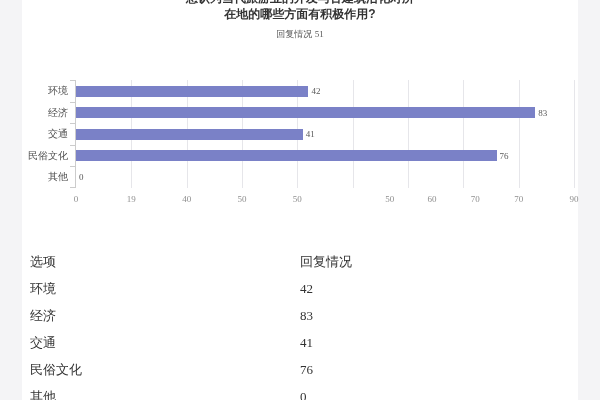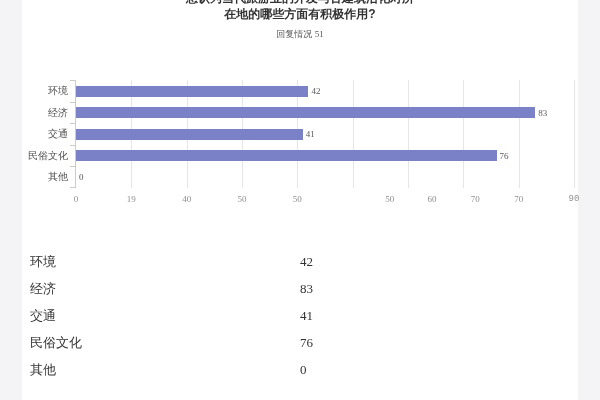--- a/index.html
+++ b/index.html
@@ -113,21 +113,21 @@
       <div class="x-tick-label" style="left: 44.4444%;">50</div>
       <div class="gridline" style="left: 55.5556%; background: rgb(230, 230, 234);"></div>
       <div class="x-tick-label" style="left: 55.5556%; margin-left: 37px;">50</div>
       <div class="gridline" style="left: 66.6667%; background: rgb(230, 230, 234);"></div>
       <div class="x-tick-label" style="left: 66.6667%; padding-left: 48px;">60</div>
       <div class="gridline" style="left: 77.7778%; background: rgb(230, 230, 234);"></div>
       <div class="x-tick-label" style="left: 77.7778%; margin-left: 12px;">70</div>
       <div class="gridline" style="left: 88.8889%; background: rgb(230, 230, 234);"></div>
       <div class="x-tick-label" style="left: 88.8889%;">70</div>
       <div class="gridline" style="left: 100%; background: rgb(230, 230, 234);"></div>
-      <div class="x-tick-label" style="left: 100%; font-family: Liberation Mono, monospace;">90</div>
+      <div class="x-tick-label" style="left: 100%;">90</div>
       <div class="ytick" style="top: 0px;"></div>
       <div class="ytick" style="top: 21.6px;"></div>
       <div class="ytick" style="top: 43.2px;"></div>
       <div class="ytick" style="top: 64.8px;"></div>
       <div class="ytick" style="top: 86.4px;"></div>
       <div class="ytick" style="top: 107px;"></div>
       <div class="bar-row" style="top: 0px;">
         <div class="cat-label">环境</div>
         <div class="bar" style="width: 46.6667%; background: rgb(122, 129, 199);"></div>
         <div class="bar-value">42</div>
@@ -149,20 +149,24 @@
       </div>
       <div class="bar-row" style="top: 86.4px;">
         <div class="cat-label">其他</div>
         <div class="bar" style="width: 0%; background: rgb(122, 129, 199);"></div>
         <div class="bar-value">0</div>
       </div>
     </div>
 
   <div class="summary-table">
       <div class="trow">
+        <div class="cell-option">选项</div>
+        <div class="cell-count">回复情况</div>
+      </div>
+      <div class="trow">
         <div class="cell-option">环境</div>
         <div class="cell-count num">42</div>
       </div>
       <div class="trow">
         <div class="cell-option">经济</div>
         <div class="cell-count num">83</div>
       </div>
       <div class="trow">
         <div class="cell-option">交通</div>
         <div class="cell-count num">41</div>

